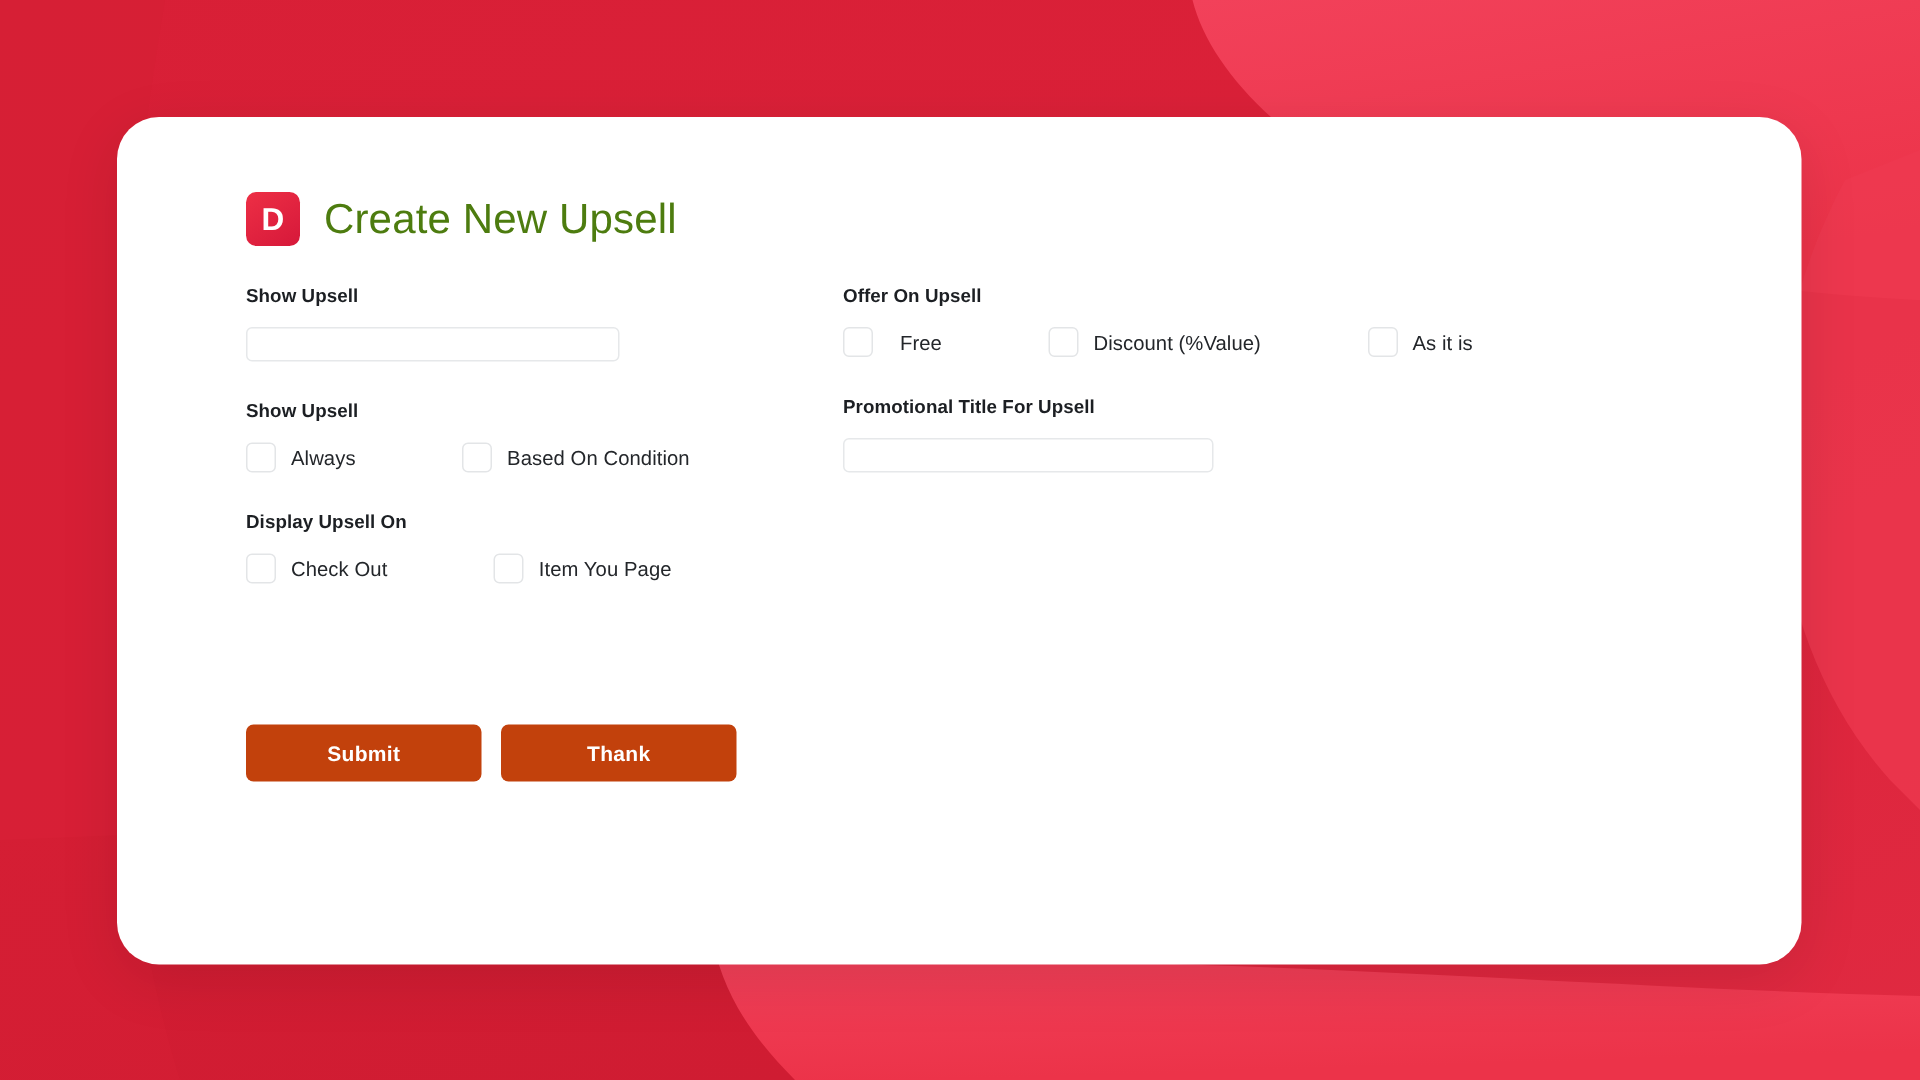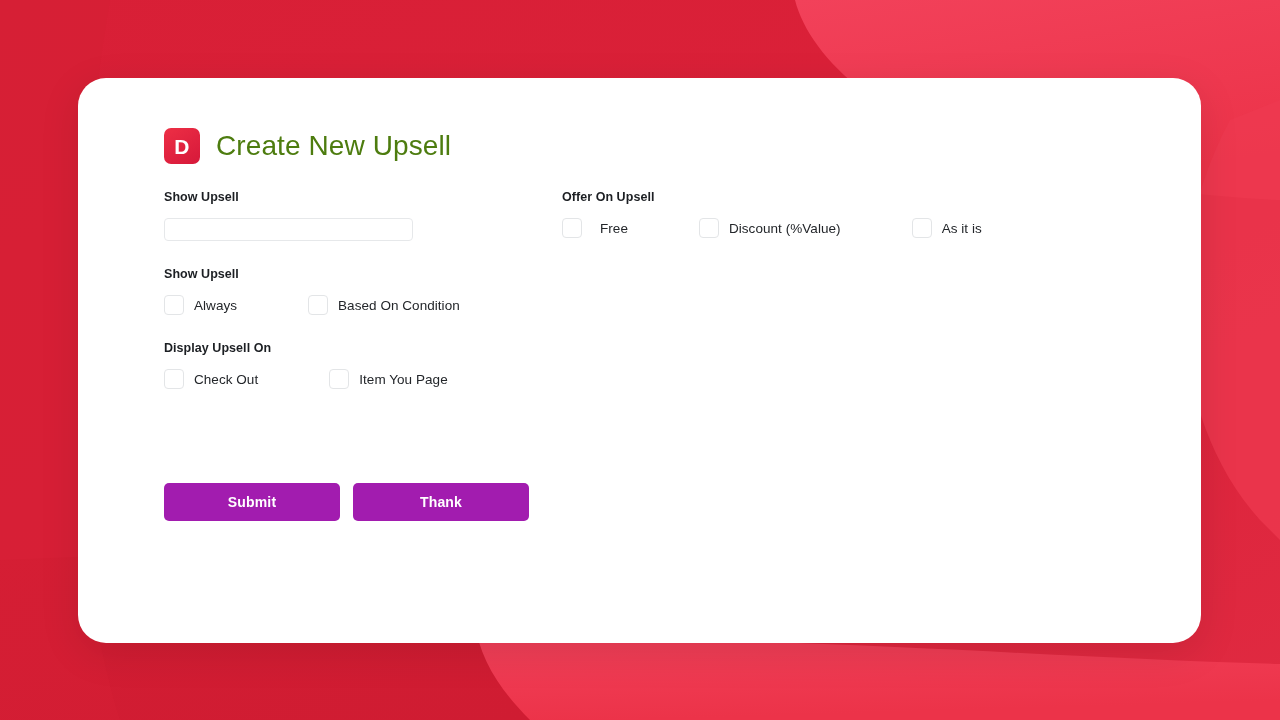--- a/index.html
+++ b/index.html
@@ -141,25 +141,25 @@
   .check-item.indented .check-label { margin-left: 8px; }
 
   
   .actions {
     display: flex;
     gap: 13px;
     margin-top: 68px;
   }
 
   .btn {
-    width: 176px;
+    width: 157px;
     height: 38px;
     border: none;
     border-radius: 5px;
-    background: #a21caf;
+    background: #c2410c;
     color: #ffffff;
     font-family: "Liberation Sans", sans-serif;
     font-size: 14px;
     font-weight: bold;
     cursor: pointer;
     letter-spacing: 0.2px;
   }
 </style>
 </head>
 <body>
@@ -255,20 +255,24 @@
               <span class="checkbox"></span>
               <span class="check-label">Discount (%Value)</span>
             </div>
             <div class="check-item">
               <span class="checkbox"></span>
               <span class="check-label">As it is</span>
             </div>
           </div>
         </div>
 
+        <div class="field-group">
+          <div class="field-label">Promotional Title For Upsell</div>
+          <input class="text-input wide" type="text" value="" style="">
+        </div>
 
       </div>
     </div>
 
     <div class="actions">
       <button class="btn">Submit</button>
       <button class="btn">Thank</button>
     </div>
 
   </div>

